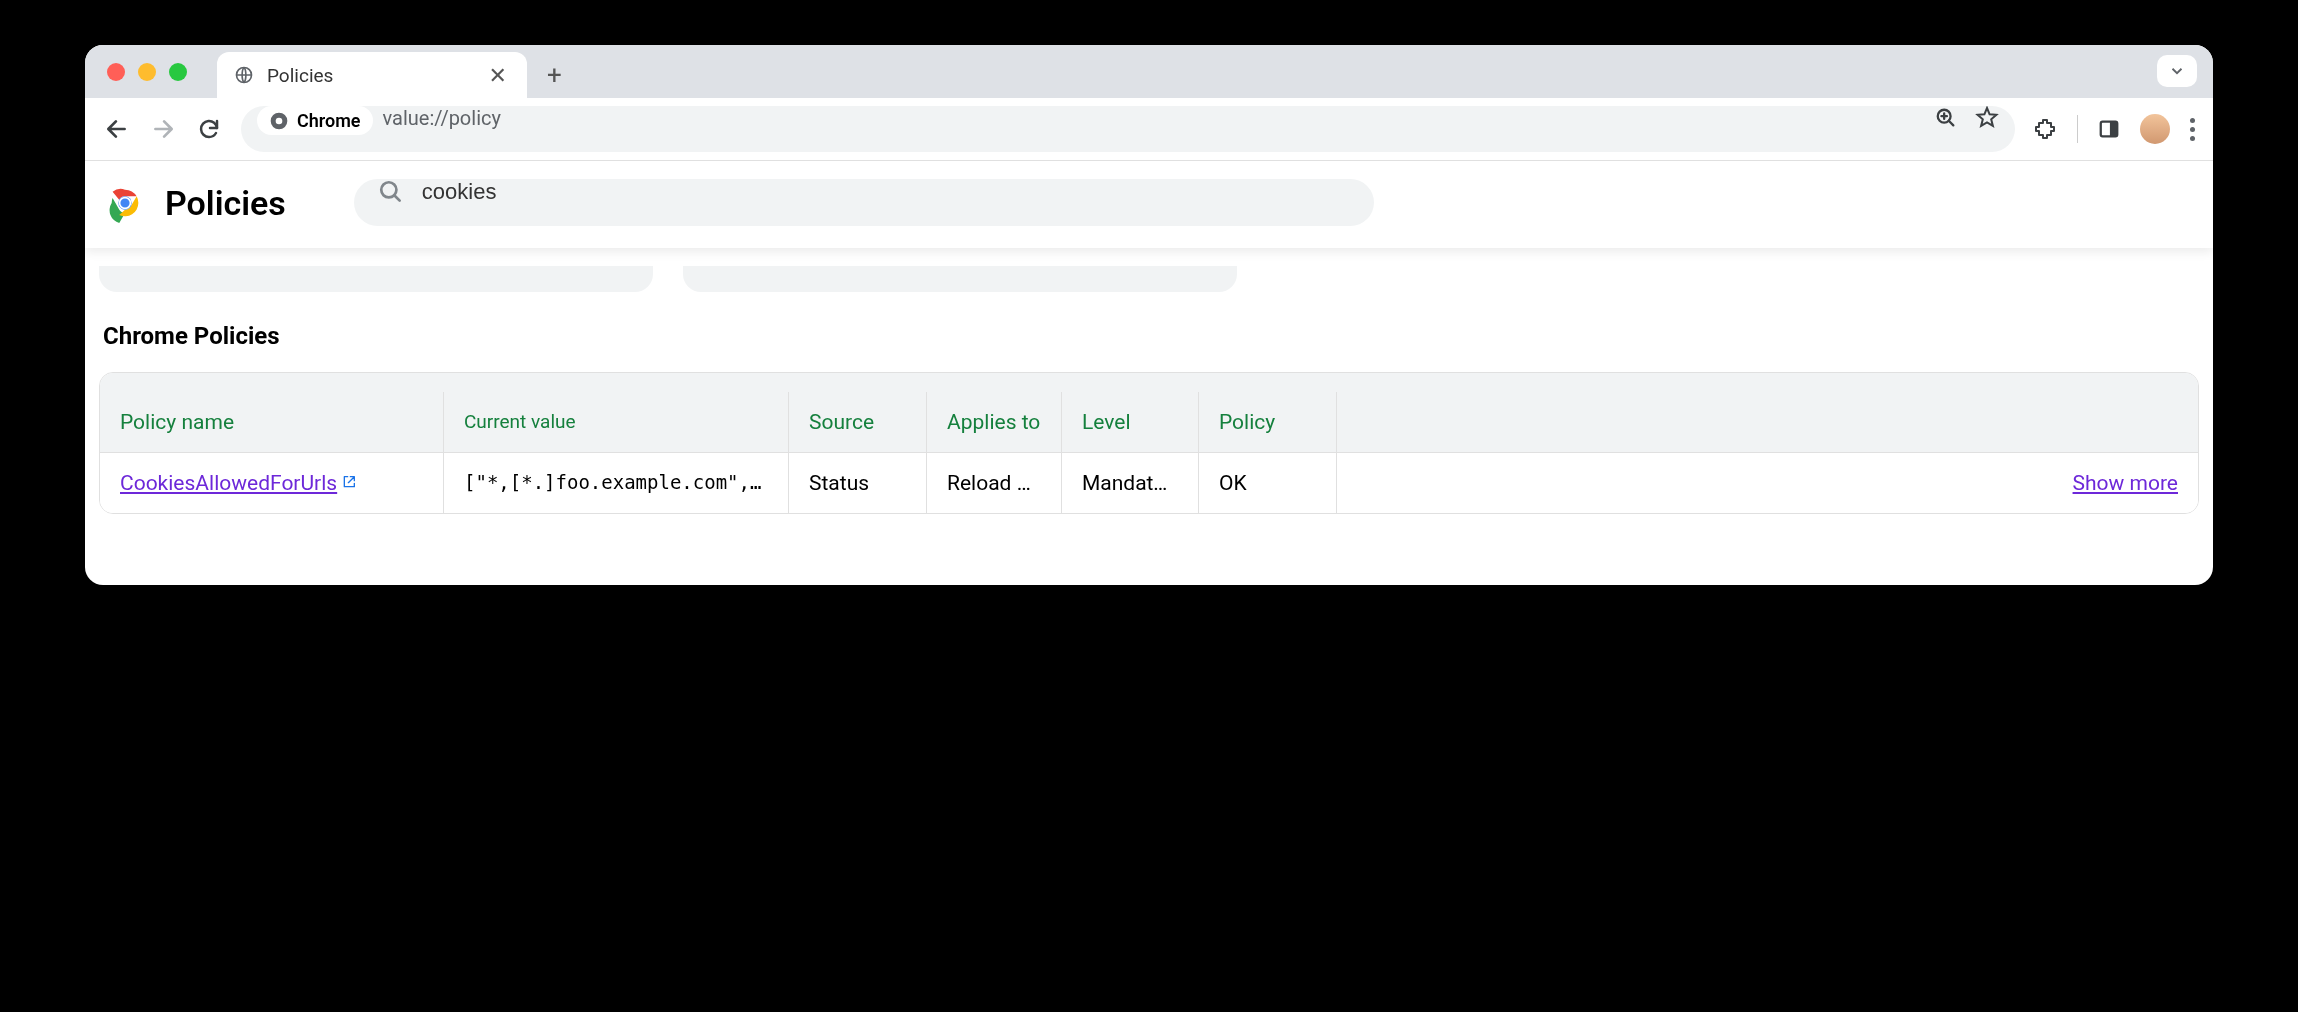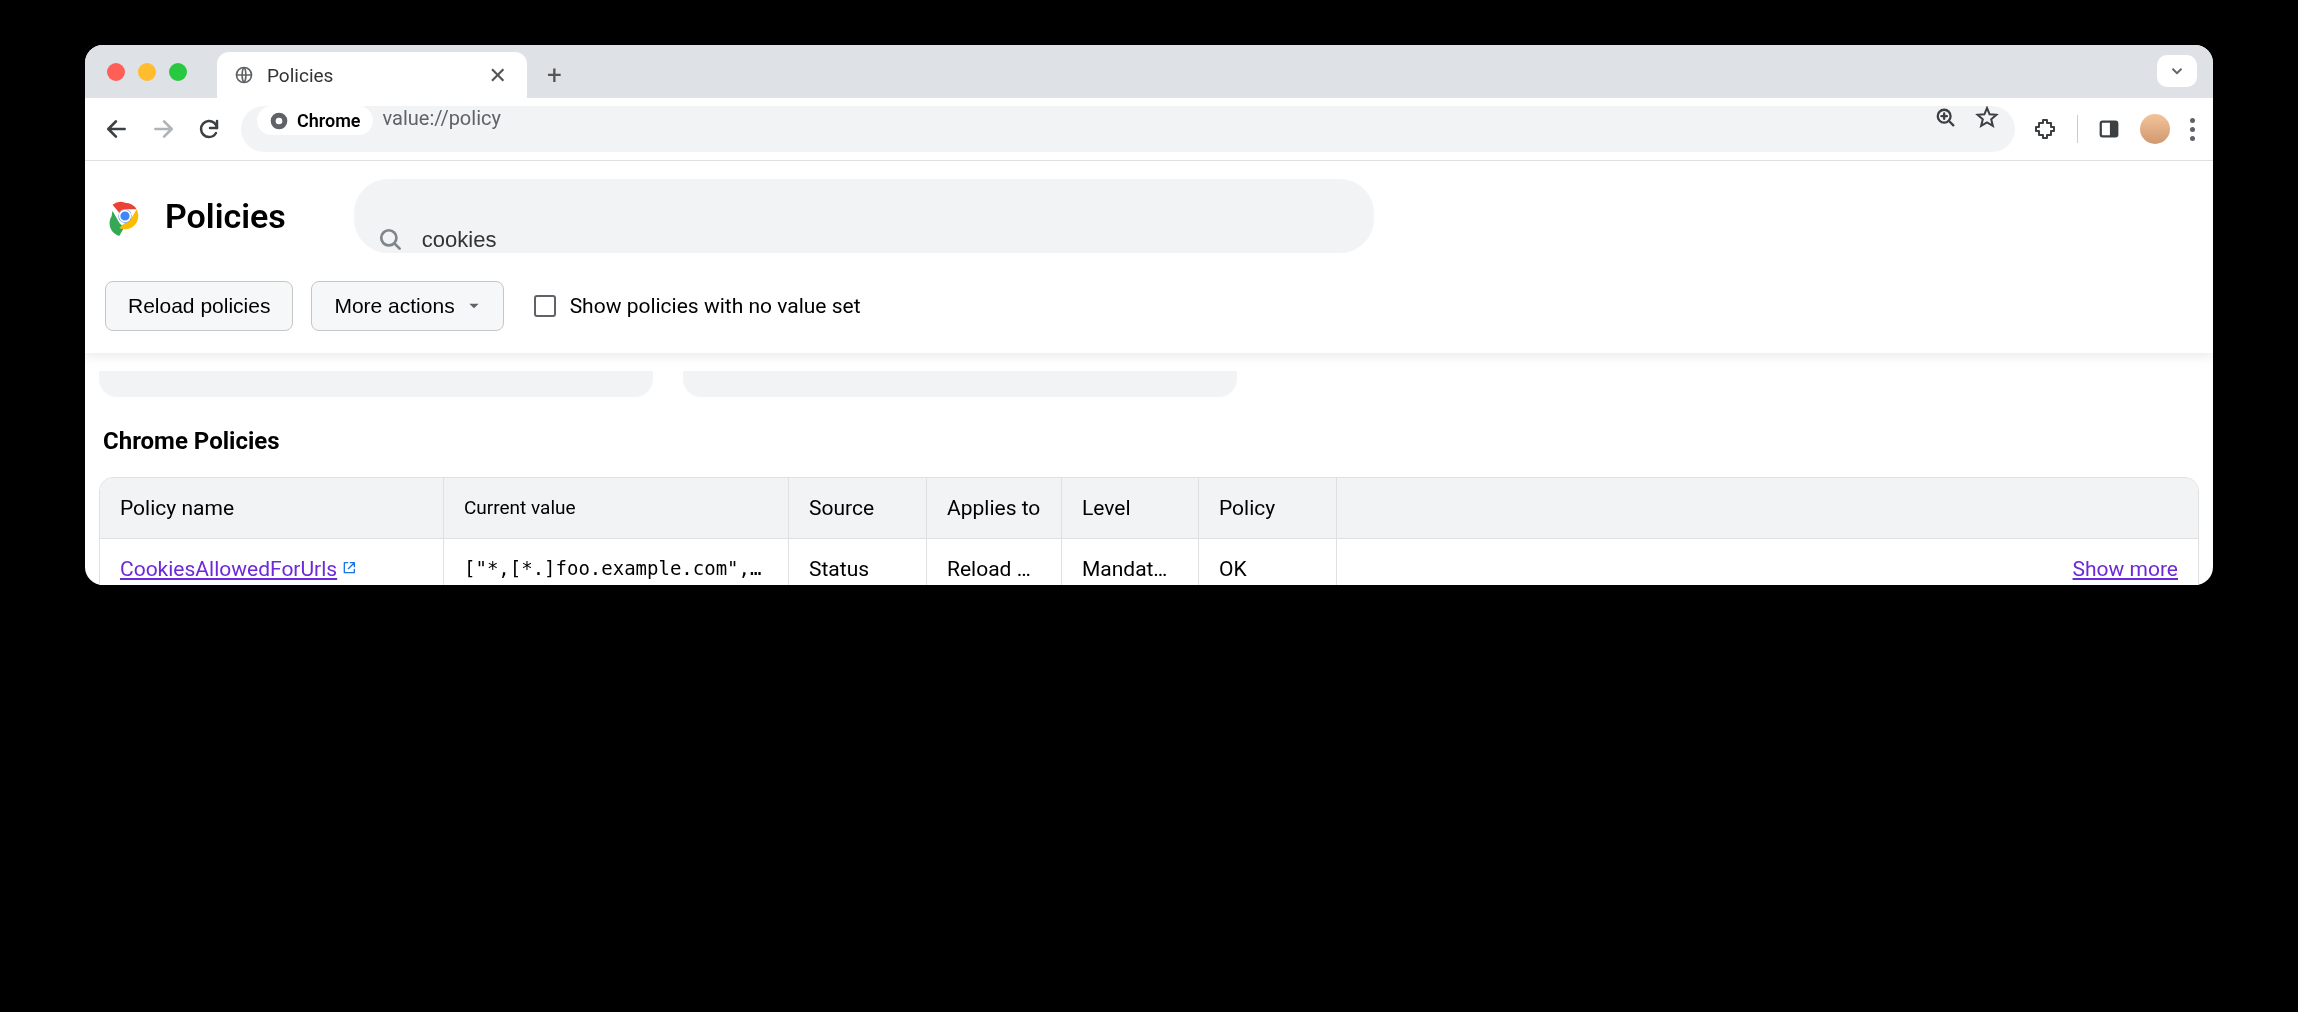--- a/index.html
+++ b/index.html
@@ -131,23 +131,23 @@
   height: 40px;
 }
 .page-title {
   font-size: 34px;
   font-weight: 600;
 }
 .search-box {
   flex: 1;
   background: #f1f3f4;
   border-radius: 34px;
-  height: 74px;
-  display: flex;
-  align-items: flex-end;
+  height: 47px;
+  display: flex;
+  align-items: flex-start;
   padding: 0 24px;
   gap: 18px;
   margin-left: 48px;
   max-width: 1020px;
 }
 .search-box input {
   border: none;
   background: transparent;
   font-size: 22px;
   outline: none;
@@ -213,21 +213,21 @@
   background: #f1f3f4;
 }
 .th, .td {
   padding: 18px 20px;
   font-size: 21px;
   border-right: 1px solid #e0e0e0;
   overflow: hidden;
   white-space: nowrap;
   text-overflow: ellipsis;
 }
-.th { color: #000000; }
+.th { color: #15803d; margin-top: 19px; }
 .trow { background: #fff; border-top: 1px solid #e0e0e0; }
 .col-name { width: 344px; }
 .col-value { width: 345px; font-family: ui-monospace, Menlo, monospace; font-size: 19px; }
 .col-source { width: 138px; }
 .col-applies { width: 135px; }
 .col-level { width: 137px; }
 .col-status { width: 138px; }
 .col-action { flex: 1; border-right: none; text-align: right; }
 .link { color: #6d28d9; text-decoration: underline; cursor: pointer; }
 .ext-icon { display: inline-block; margin-left: 4px; }
@@ -338,37 +338,20 @@
         </span>
         <span class="page-title">Policies</span>
         <div class="search-box">
           <span>
             <svg width="26" height="26" viewBox="0 0 24 24">
                 <circle cx="10" cy="10" r="7" fill="none" stroke="#80868b" stroke-width="2.5"></circle>
                 <path d="M15 15l5 5" stroke="#80868b" stroke-width="2.5" stroke-linecap="round"></path>
               </svg>
           </span>
           <input type="text" value="cookies" style="">
-        </div>
-      </div>
-      <div class="action-row">
-        <button class="btn">
-          <span>Reload policies</span>
-        </button>
-        <button class="btn">
-          <span>More actions</span>
-          <span>
-            <svg width="14" height="14" viewBox="0 0 24 24">
-                <path d="M4 8l8 8 8-8z" fill="#5f6368"></path>
-              </svg>
-          </span>
-        </button>
-        <div class="checkbox-row">
-          <div class="checkbox"></div>
-          <span class="checkbox-label">Show policies with no value set</span>
         </div>
       </div>
     </div>
 
     <div class="content-body">
       <div class="pill-strip">
         <div class="pill"></div>
         <div class="pill"></div>
       </div>
       <div class="section-title">Chrome Policies</div>

